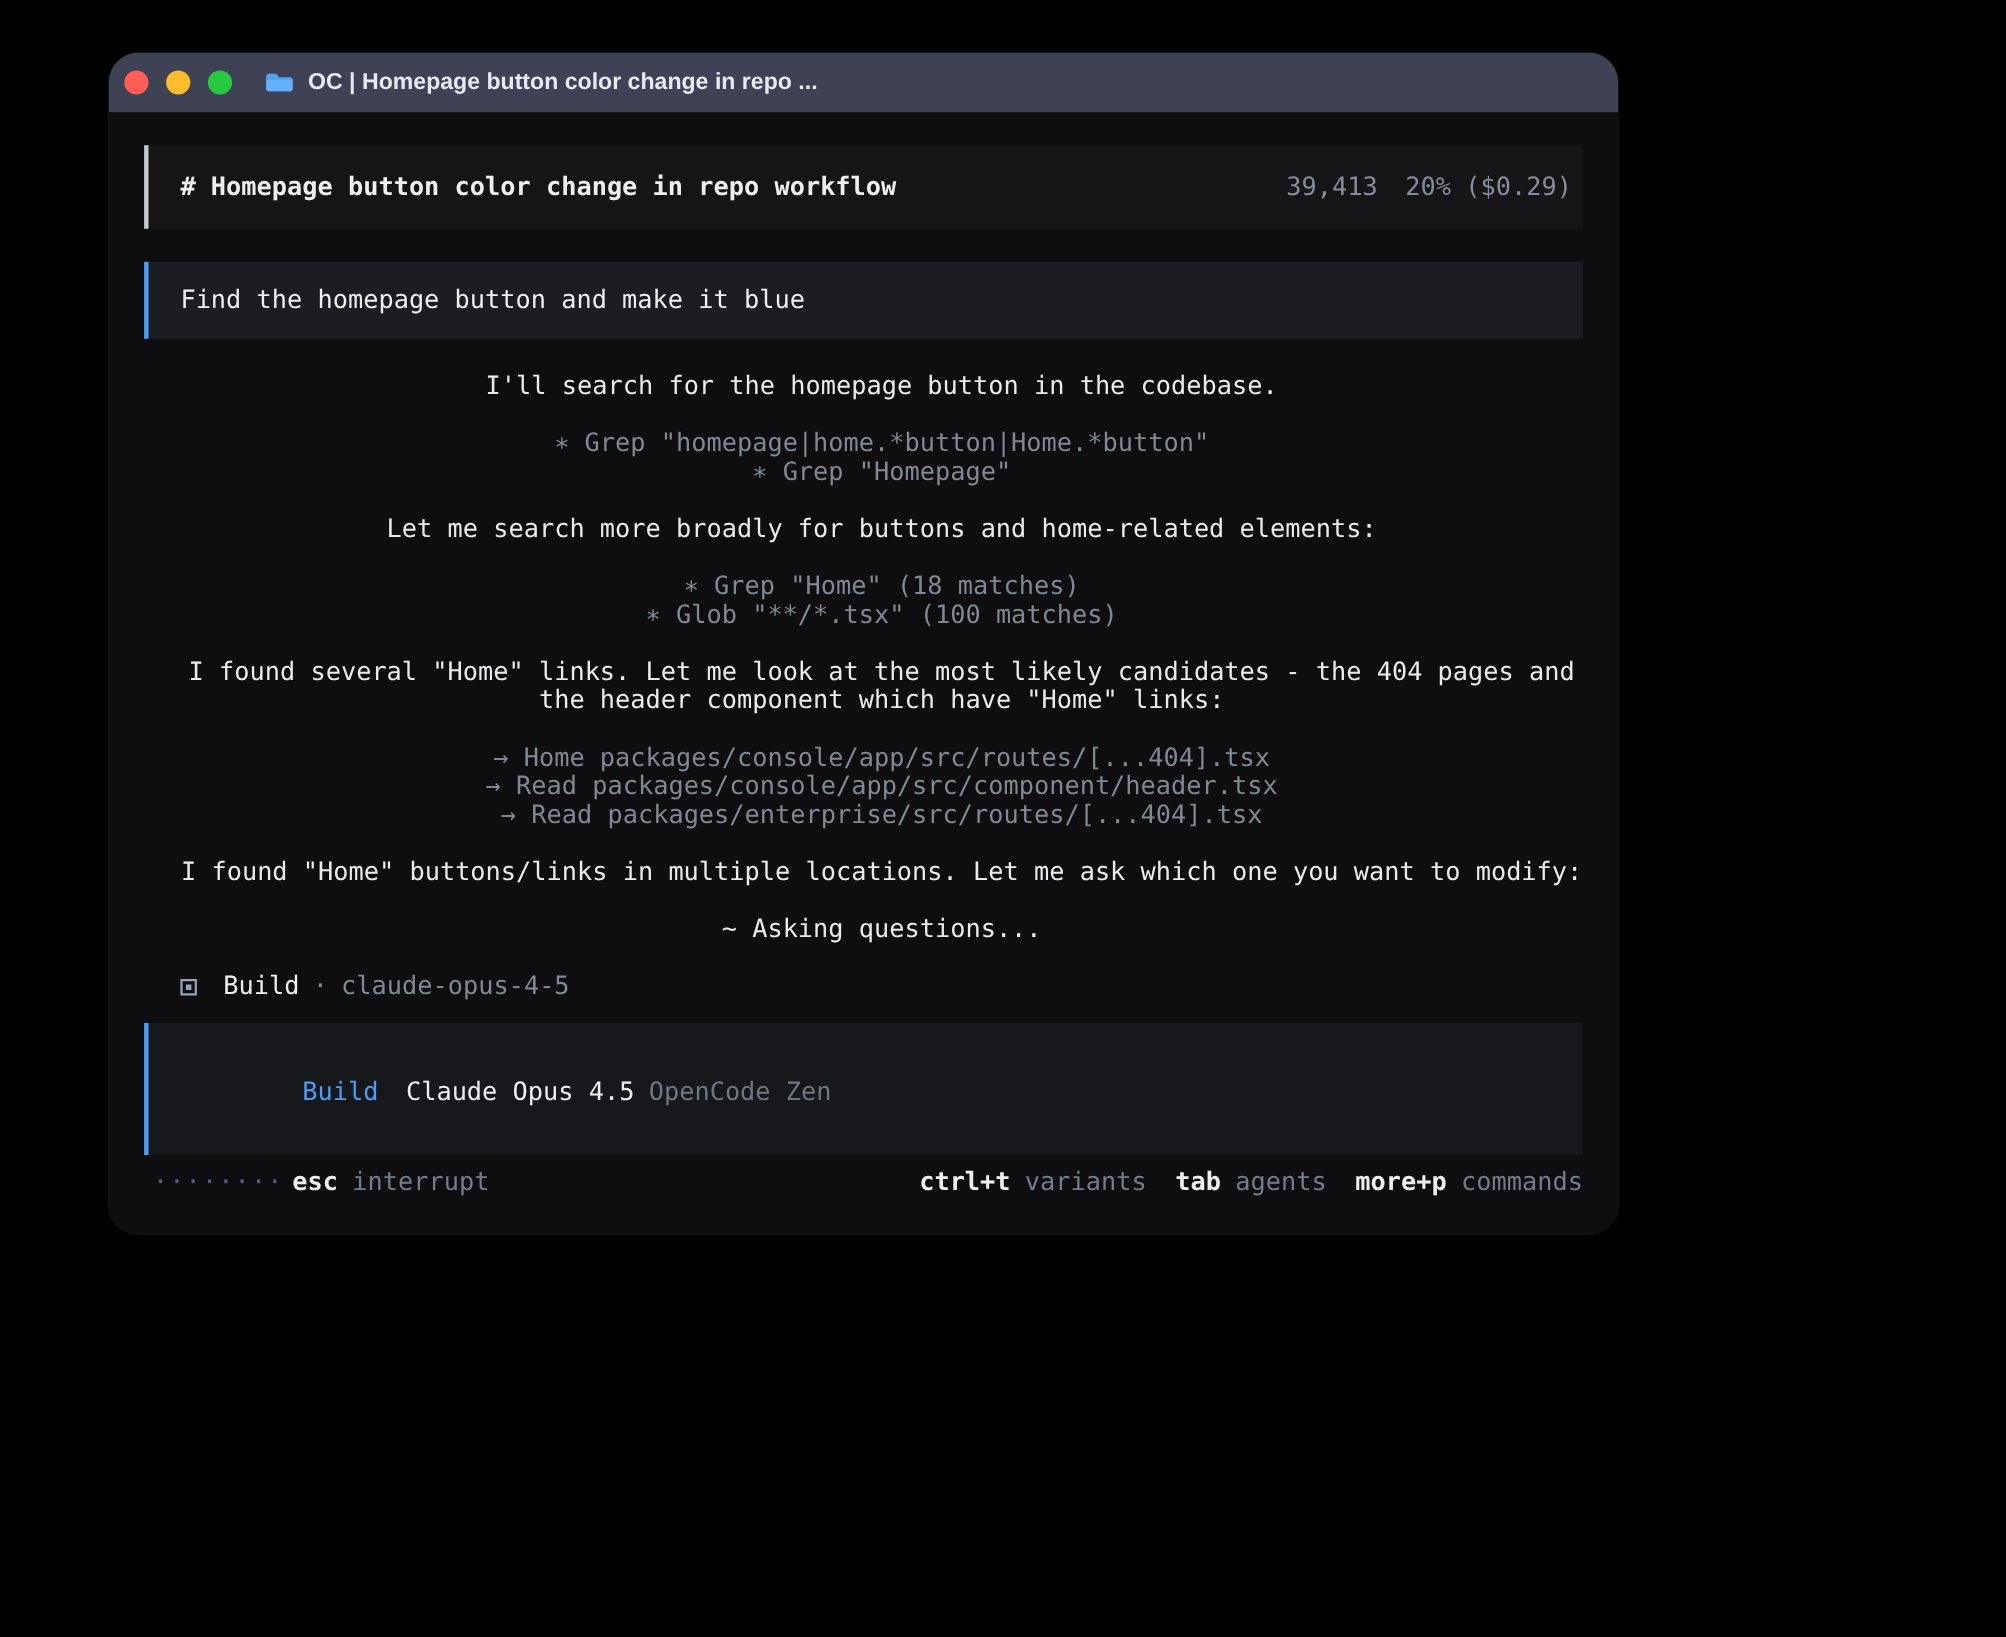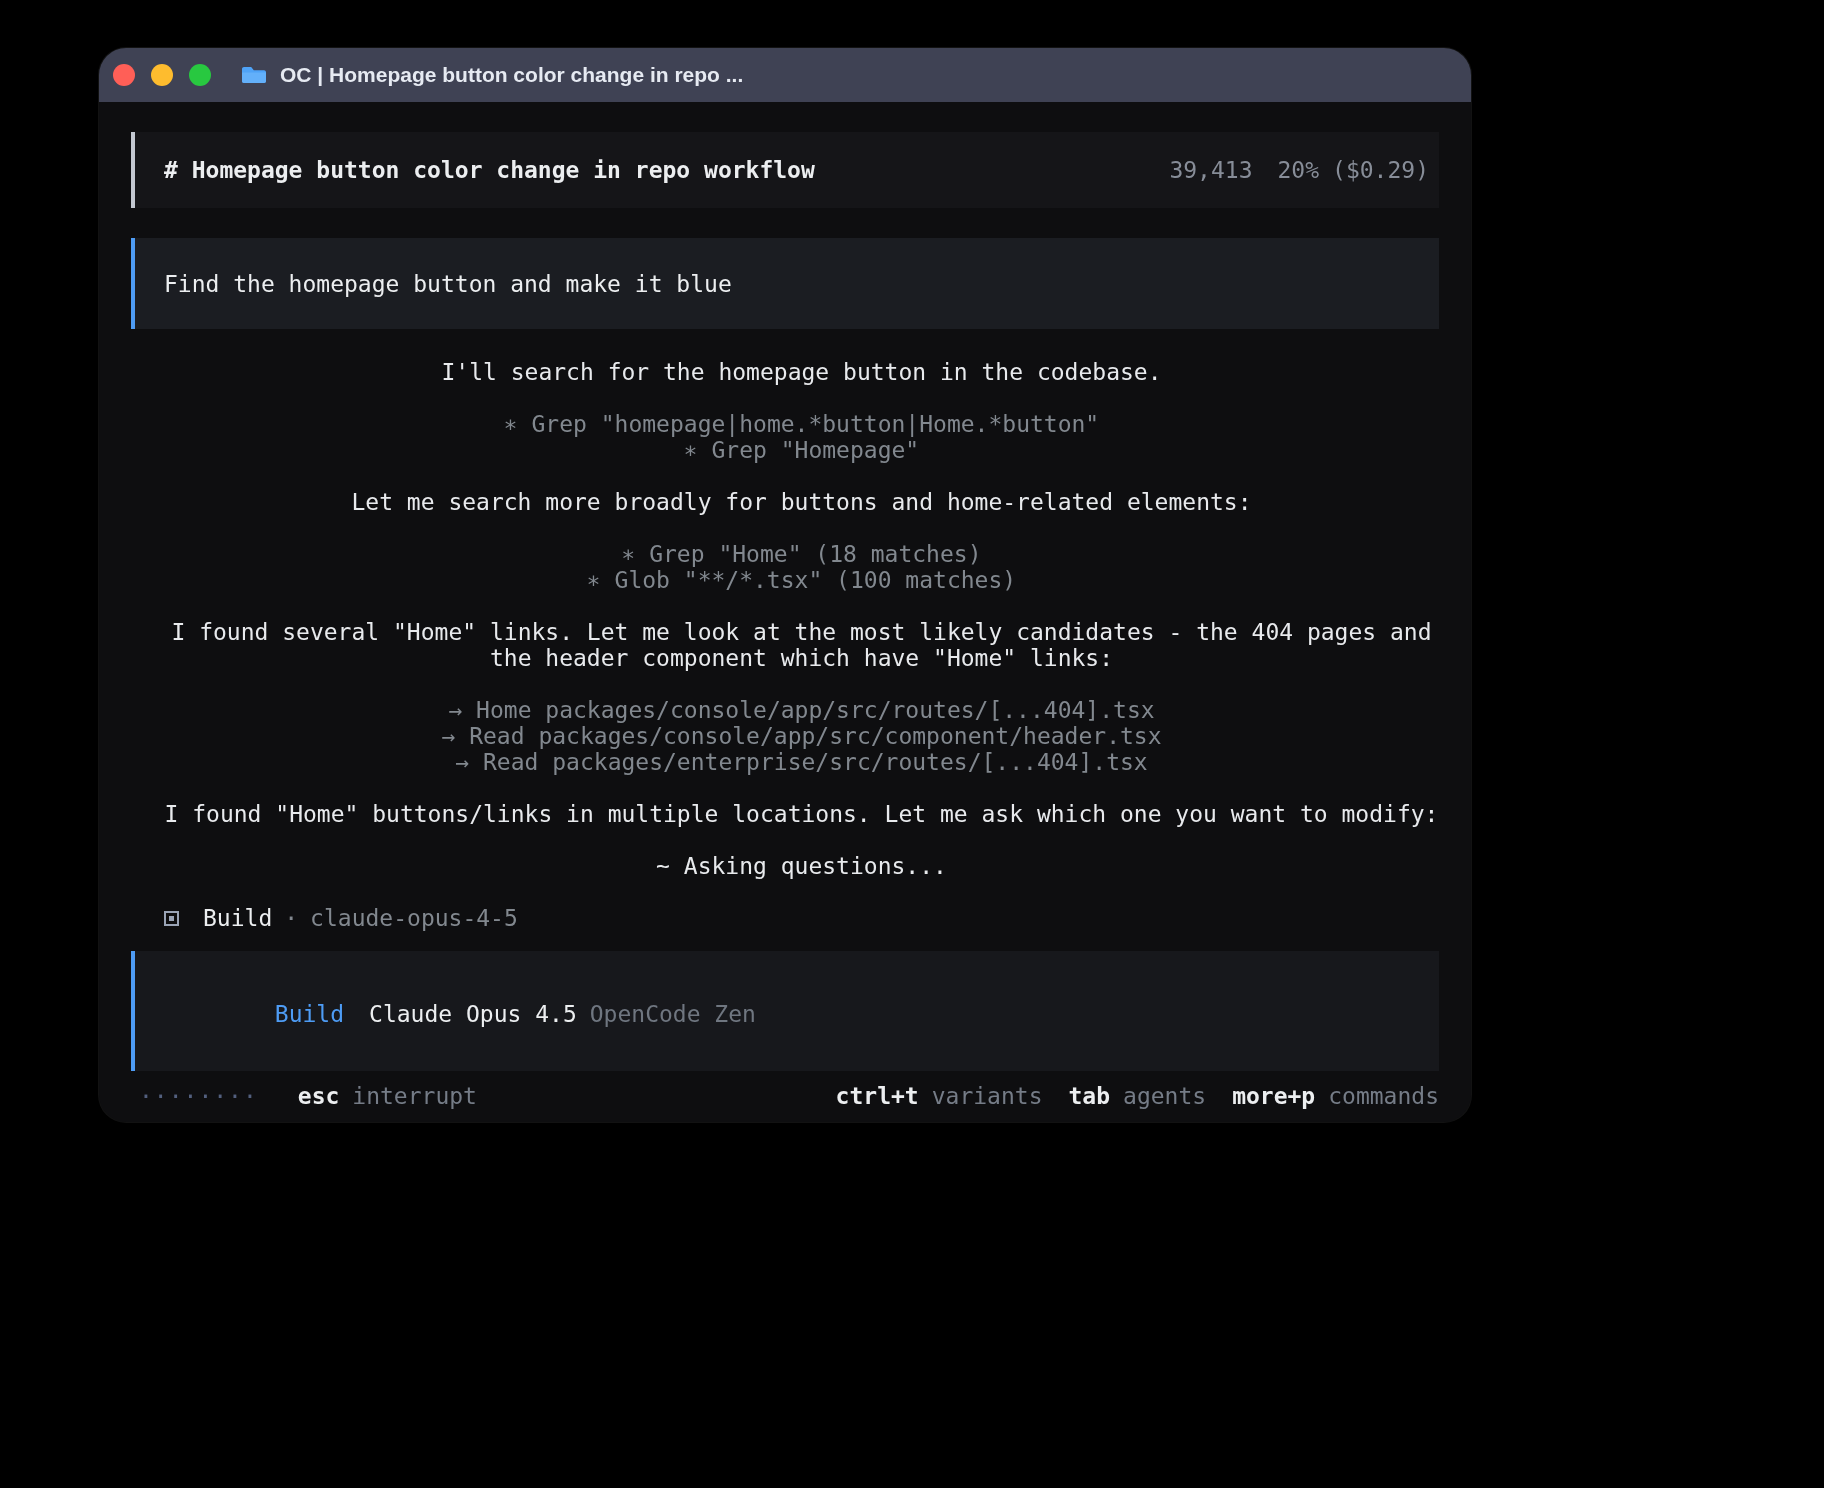--- a/index.html
+++ b/index.html
@@ -48,21 +48,21 @@
     border-left: 4px solid #c3c8d1;
     display: flex; align-items: center; justify-content: space-between;
     padding: 0 10px 0 29px;
     margin-bottom: 30px;
   }
   .sh-title { font-weight: 700; color: #eceef0; white-space: pre; }
   .sh-stats { color: #878d98; white-space: pre; }
   .gap2 { margin-left: 25px; }
   .gap1 { margin-left: 13px; }
   .user-msg {
-    height: 91px;
+    height: 70px;
     background: #1b1d22;
     border-left: 4px solid var(--accent, #4e9cf5);
     display: flex; align-items: center;
     padding: 0 10px 0 29px;
     margin-bottom: 30px;
     color: #eceef0;
   }
   .transcript { padding-left: 33px; width: 1308px; }
   .group { margin-bottom: 26px; text-align: center; }
   .group:last-child { margin-bottom: 0; }
@@ -95,21 +95,21 @@
   .im-provider { color: #6f7680; margin-left: 13px; }
   .statusbar {
     margin-top: 12px;
     display: flex; justify-content: space-between; align-items: center;
     line-height: 26px;
     white-space: pre;
   }
   .sb-left { display: flex; align-items: center; padding-left: 8px; }
   .spinner { color: #525f7e; letter-spacing: 1px; }
   .key { color: #eceef0; font-weight: 700; }
-  .sb-left .key { margin-left: 40px; }
+  .sb-left .key { margin-left: 8px; }
   .label { color: #757c87; margin-left: 13px; }
   .sb-right { display: flex; }
   .hint { margin-left: 26px; }
 </style>
 </head>
 <body>
 
 <div class="window">
 
   <div class="titlebar">

